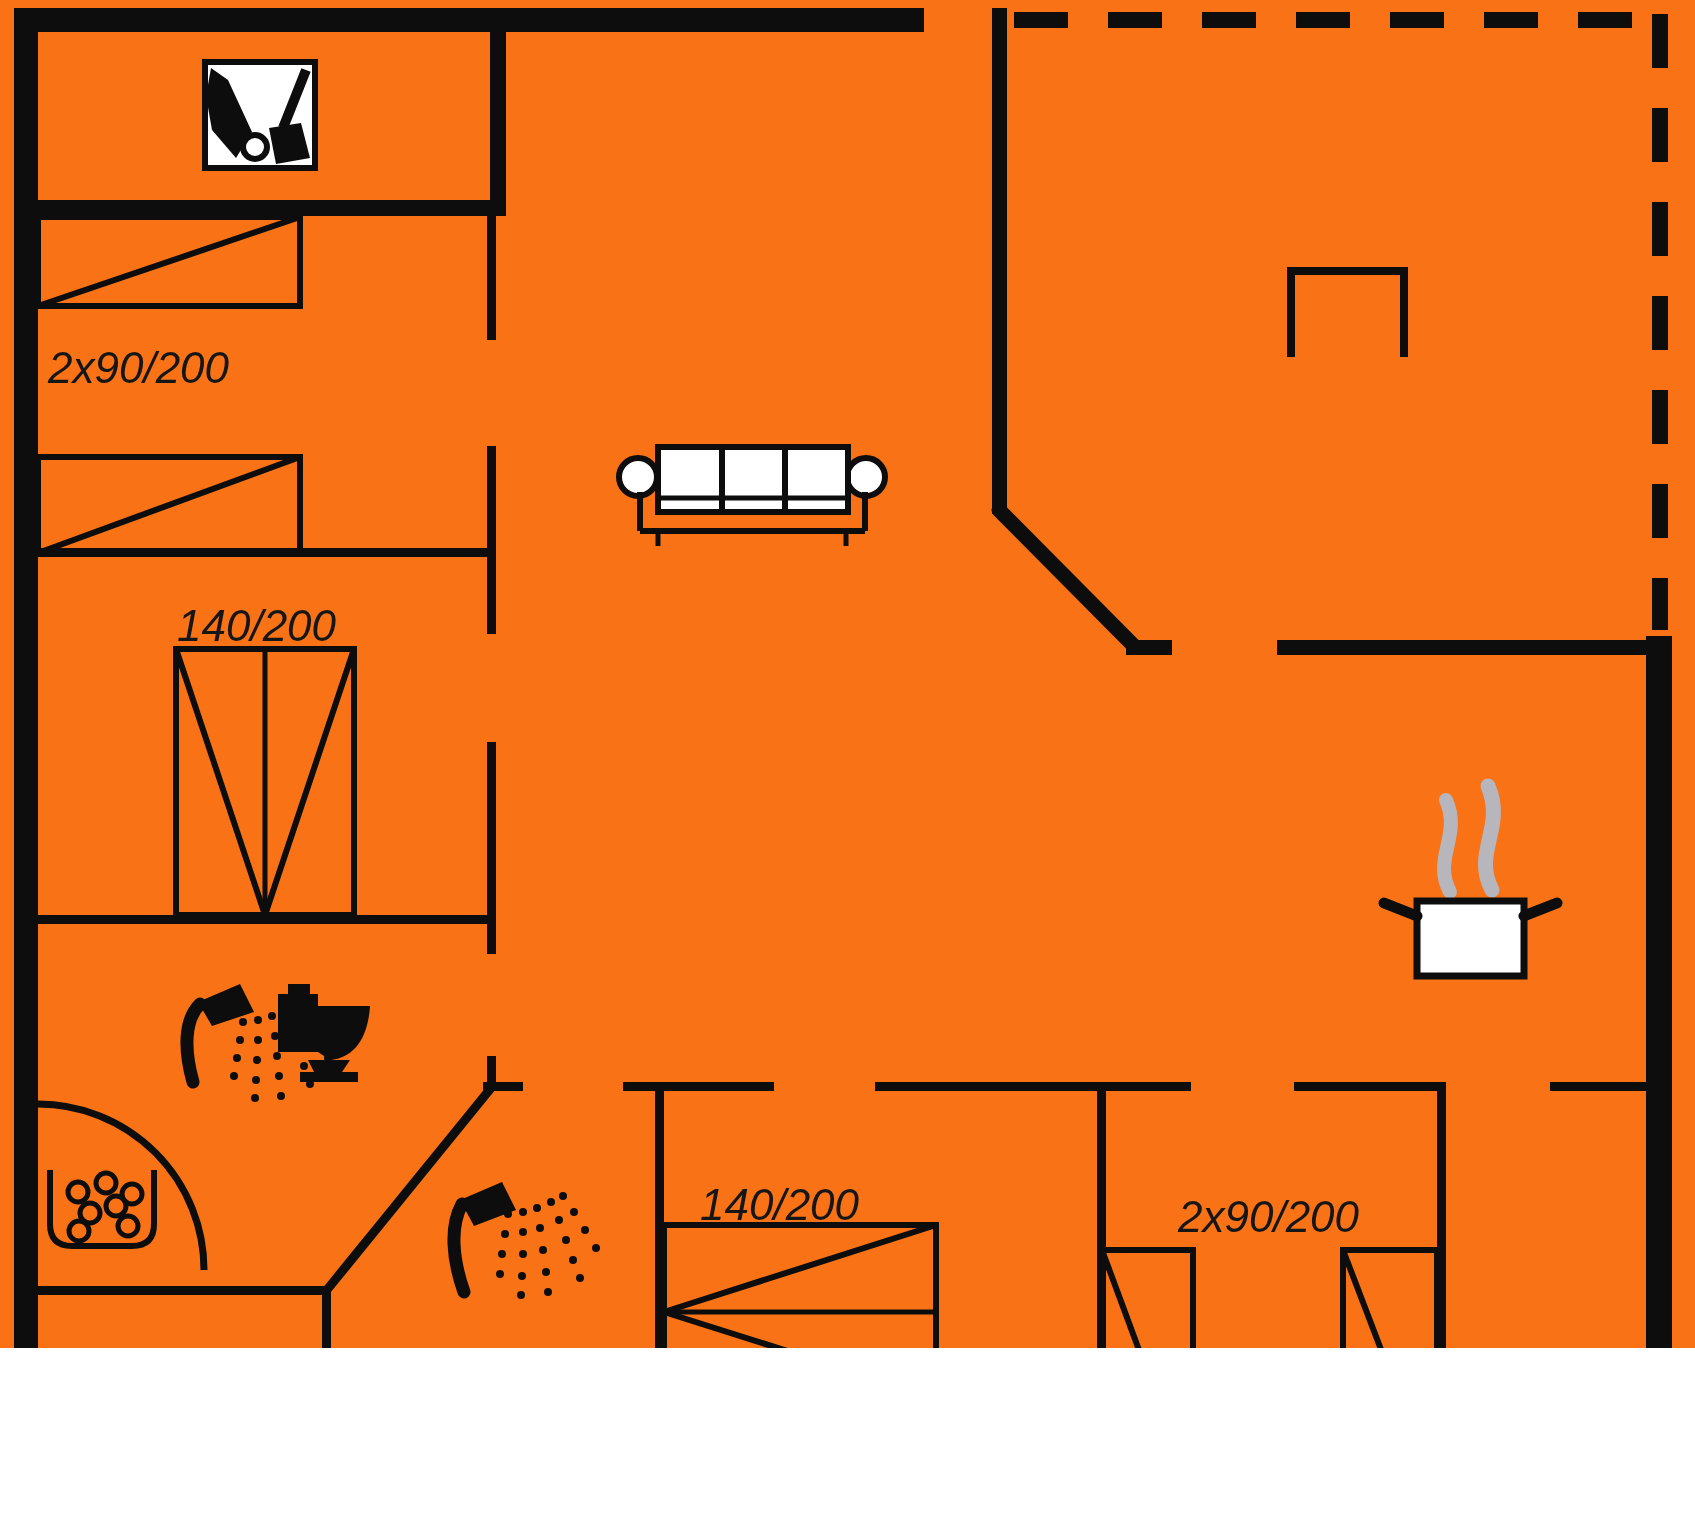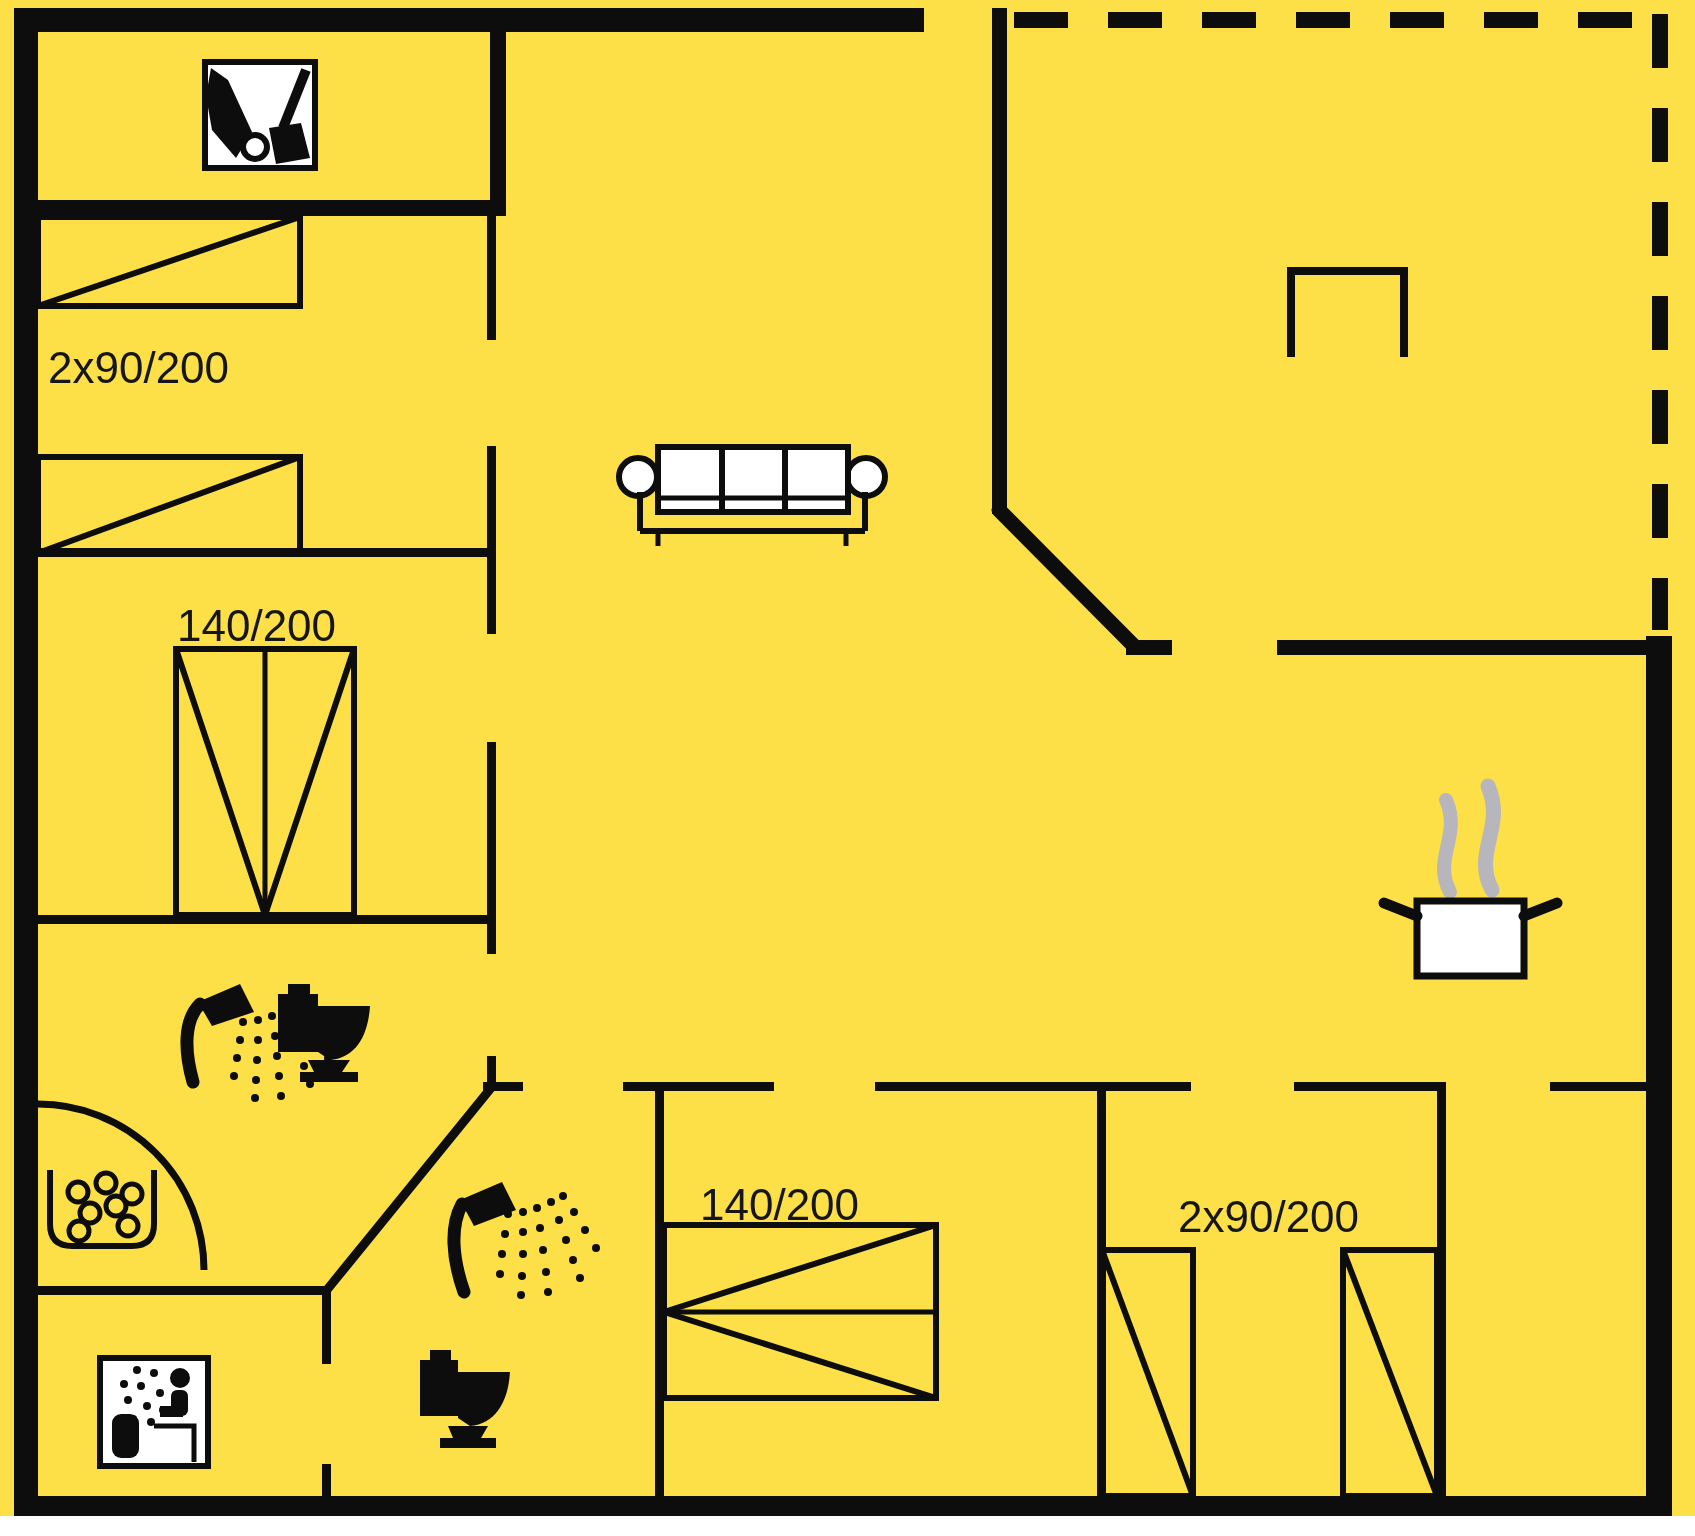--- a/index.html
+++ b/index.html
@@ -1,17 +1,17 @@
 <!DOCTYPE html>
 <html><head>
 <meta charset="utf-8">
 <style>
   html,body{margin:0;padding:0;background:#ffffff;}
-  .stage{position:relative;width:1695px;height:1516px;background:#fde047;overflow:hidden;
-         font-family:"Liberation Sans", sans-serif;}
+  .stage{position:relative;width:1695px;height:1348px;background:#f97316;overflow:hidden;
+         font-family:"Liberation Sans", sans-serif;font-style:italic;}
   svg{position:absolute;left:0;top:0;}
   text{font-family:"Liberation Sans", sans-serif;font-size:44px;fill:#161616;}
   .wall{fill:#0d0d0d;}
   .ln{stroke:#0d0d0d;fill:none;}
   .sym{stroke:#0d0d0d;fill:#ffffff;}
   .blk{fill:#0d0d0d;stroke:none;}
 </style>
 </head>
 <body>
 

